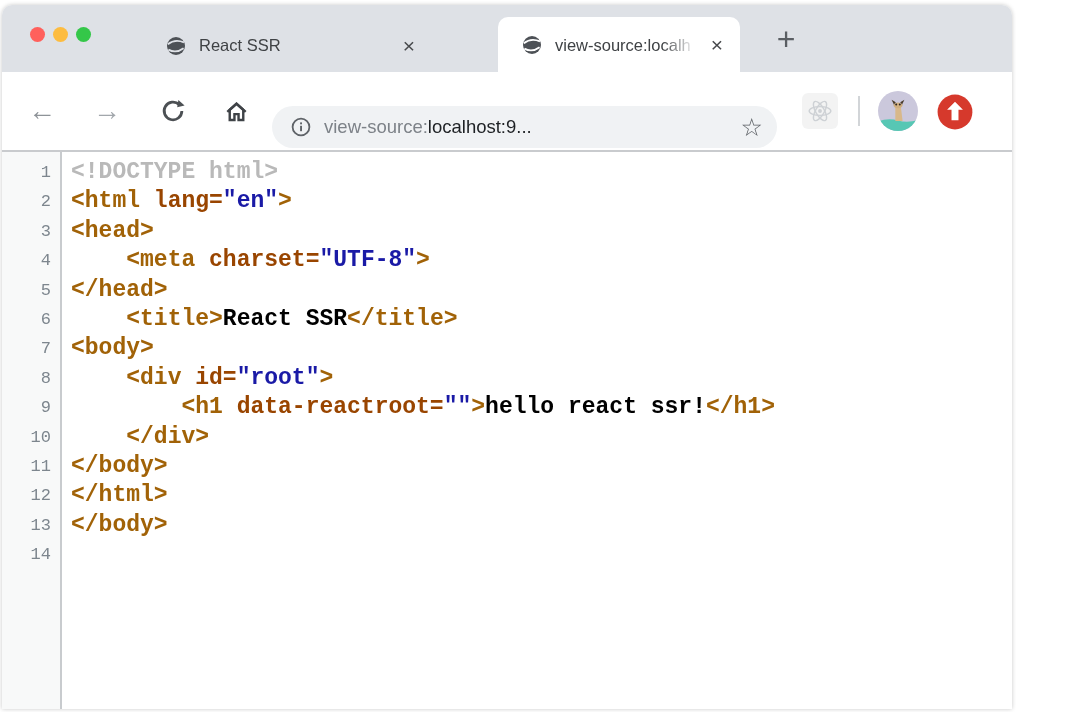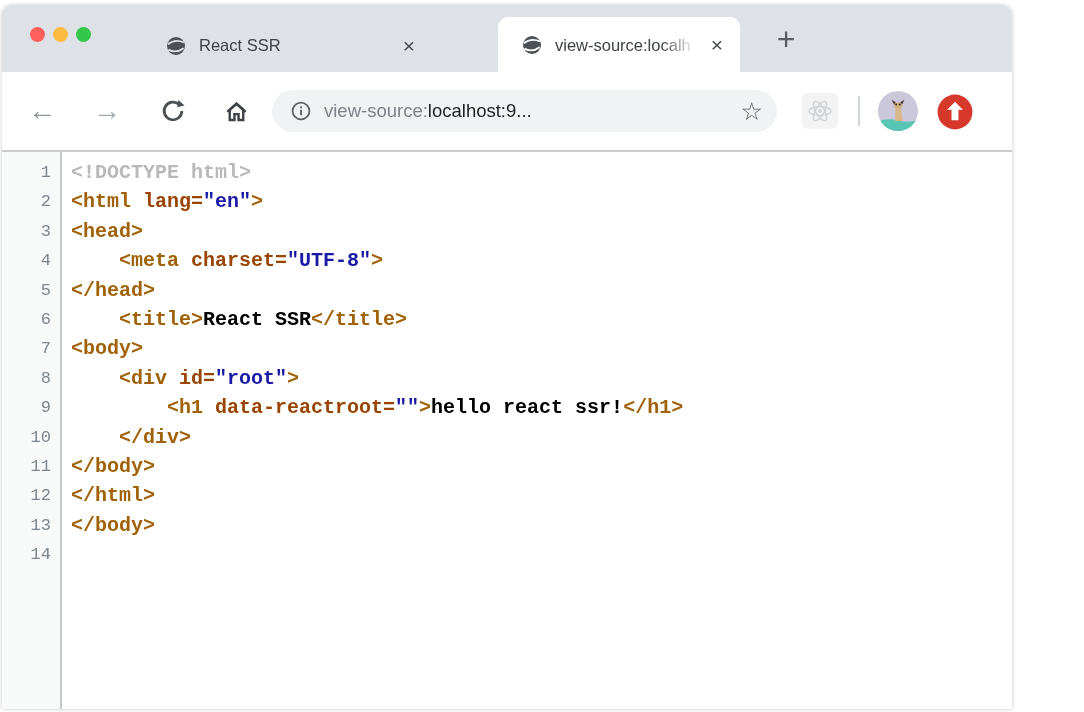--- a/index.html
+++ b/index.html
@@ -44,21 +44,21 @@
   .toolbar{
     position:relative;height:78px;background:#ffffff;
     border-bottom:2px solid #c9cbce;display:flex;align-items:center;
   }
   .navbtn{position:absolute;width:34px;height:34px;top:22px;display:flex;align-items:center;justify-content:center;}
   .navbtn.back{left:23px;font-size:28px;color:#8e9398;}
   .navbtn.fwd{left:88px;font-size:28px;color:#a2a7ac;}
   .navbtn.reload{left:154px;}
   .navbtn.home{left:217px;}
   .addressbar{
-    position:absolute;left:270px;top:18px;width:505px;height:42px;
+    position:absolute;left:270px;top:34px;width:505px;height:42px;
     background:#f0f2f4;border-radius:21px;display:flex;align-items:center;
     padding:0 14px;box-sizing:border-box;
   }
   .info-icon{flex:0 0 auto;margin:0 12px 0 4px;display:flex;}
   .url{flex:1;font-size:18.5px;white-space:nowrap;overflow:hidden;}
   .url .scheme{color:#7d8288;}
   .url .host{color:#1e2124;}
   .star{flex:0 0 auto;font-size:25px;color:#5c6065;line-height:25px;margin-left:8px;}
   .ext-icon{
     position:absolute;left:800px;top:21px;width:36px;height:36px;border-radius:6px;
@@ -78,21 +78,21 @@
   .gutter{
     width:60px;flex:0 0 auto;background:#f8f9f9;border-right:2px solid #c8cbce;
     padding-top:6px;box-sizing:border-box;text-align:right;
   }
   .ln{
     height:29.4px;line-height:29.4px;padding-right:9px;color:#7d868e;
     font-family:"Liberation Mono", monospace;font-size:17px;
   }
   .code{
     flex:1;padding:6px 0 0 9px;
-    font-family:"Liberation Mono", monospace;font-size:20px;font-weight:bold;
+    font-family:"Liberation Mono", monospace;font-size:23px;font-weight:bold;
     color:#000;
   }
   .code-line{height:29.4px;line-height:29.4px;white-space:pre;min-height:29.4px;}
   .tok-doctype{color:#b9b9b9;}
   .tok-tag{color:#a16207;}
   .tok-attr{color:#994500;margin-top:36px;}
   .tok-val{color:#1a1aa6;}
   .tok-text{color:#000000;}
   .tok-plain{color:#000000;}
 </style>

